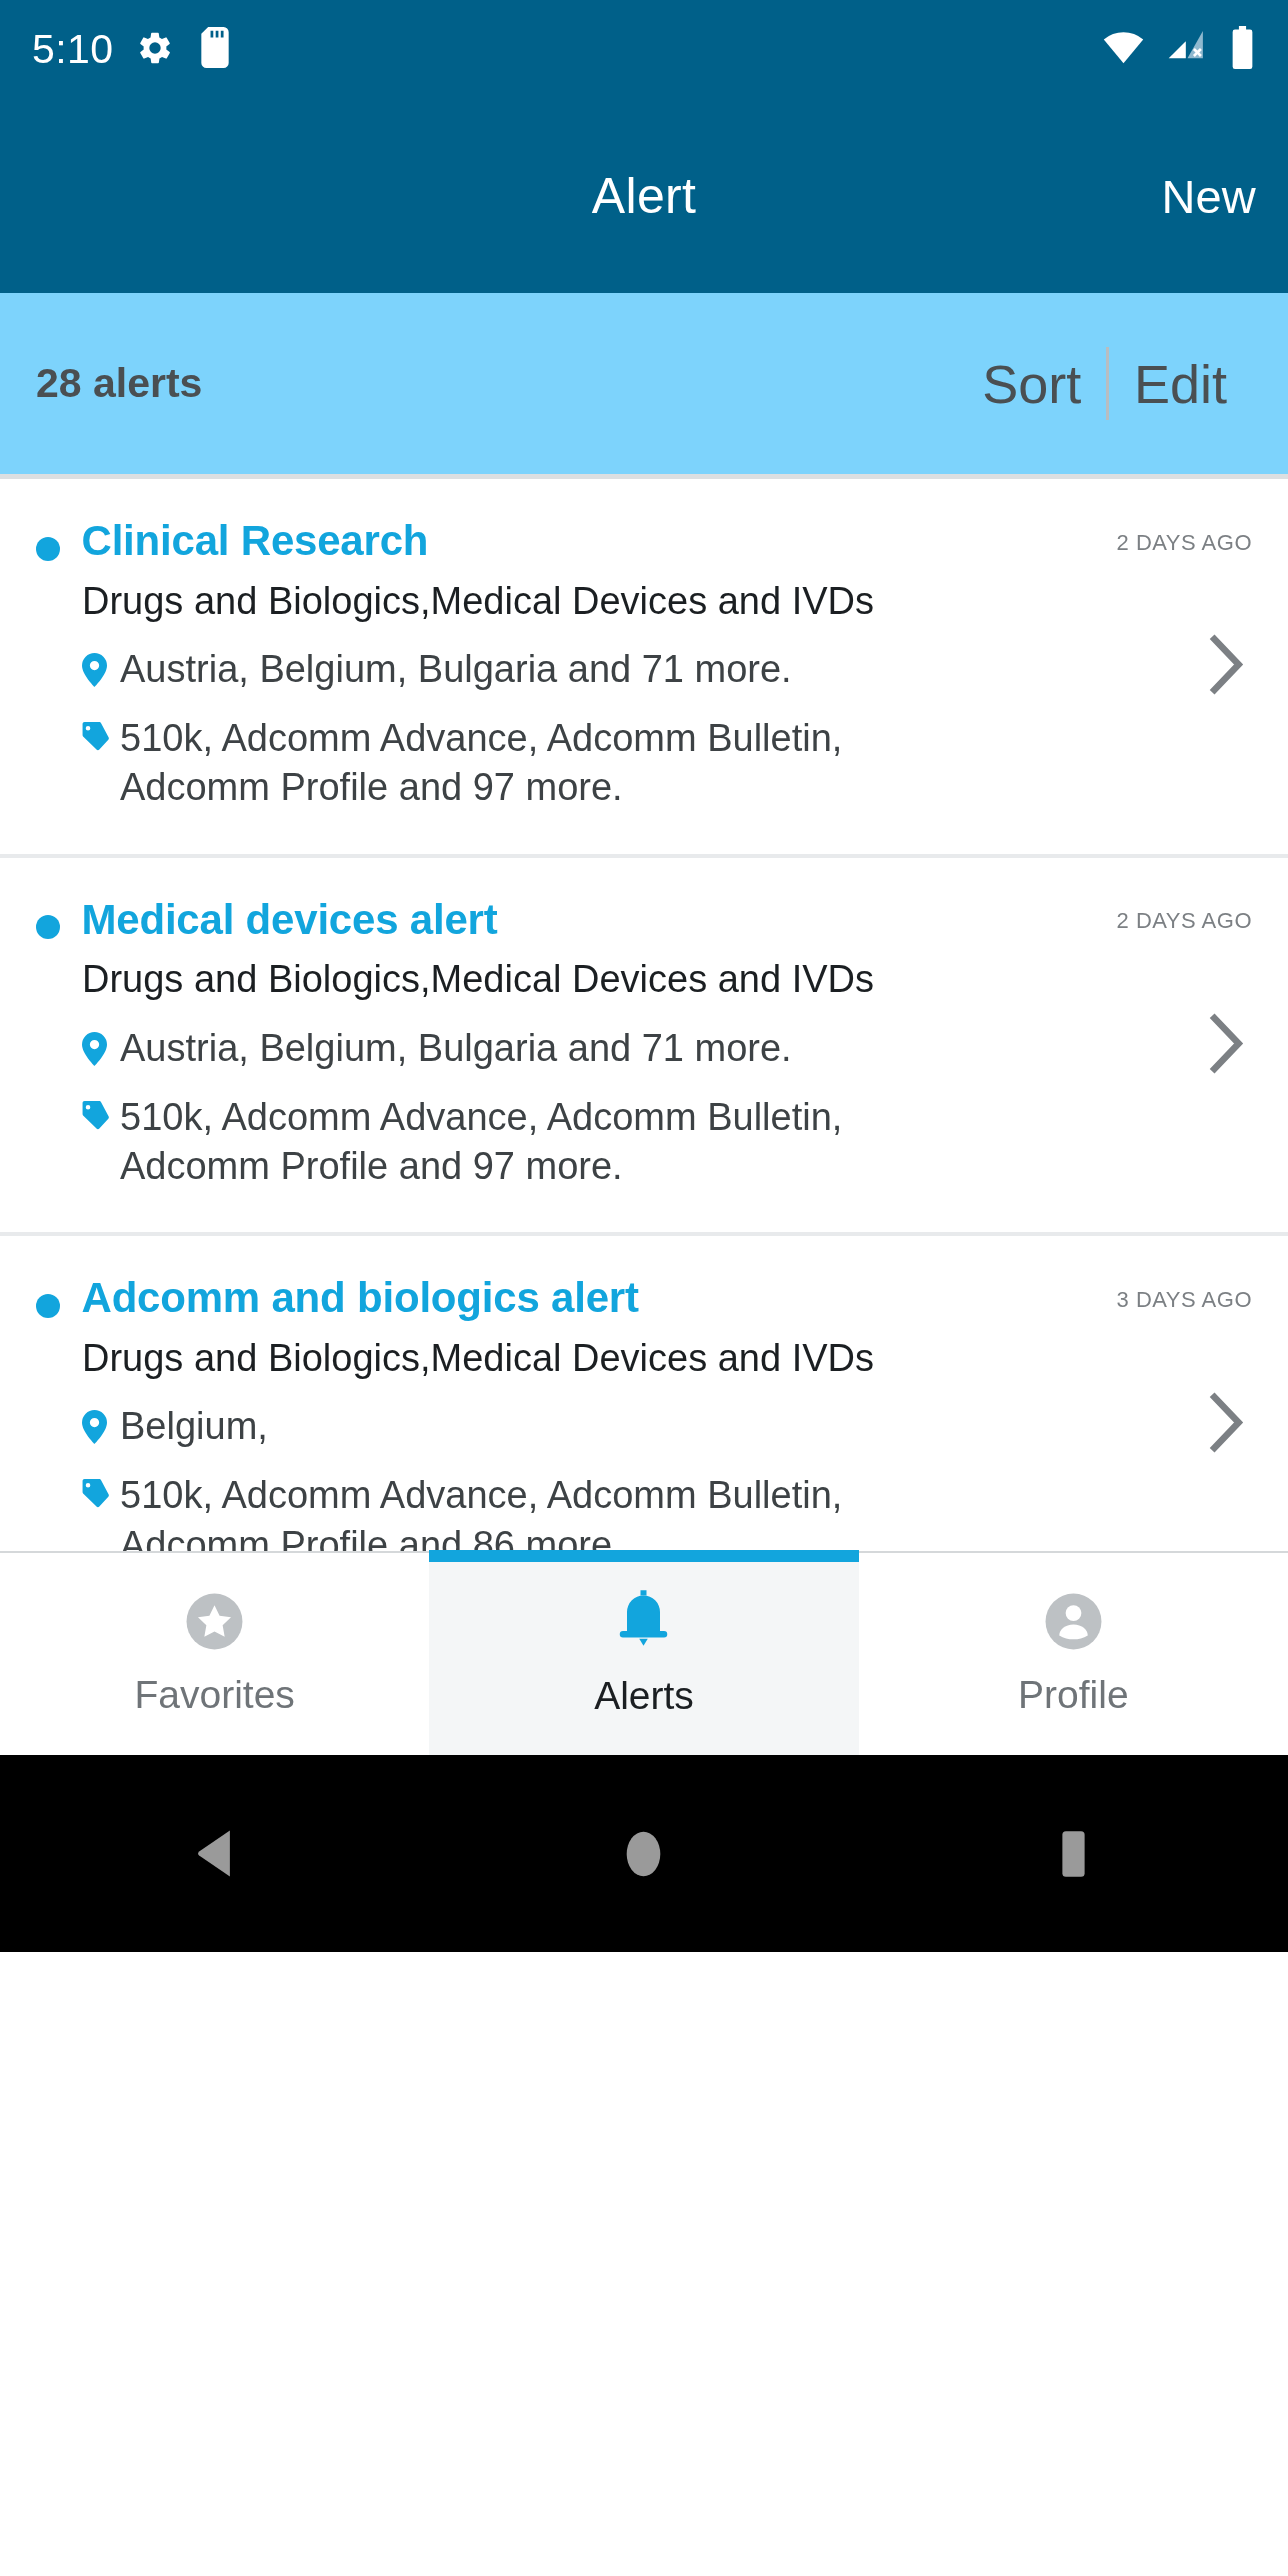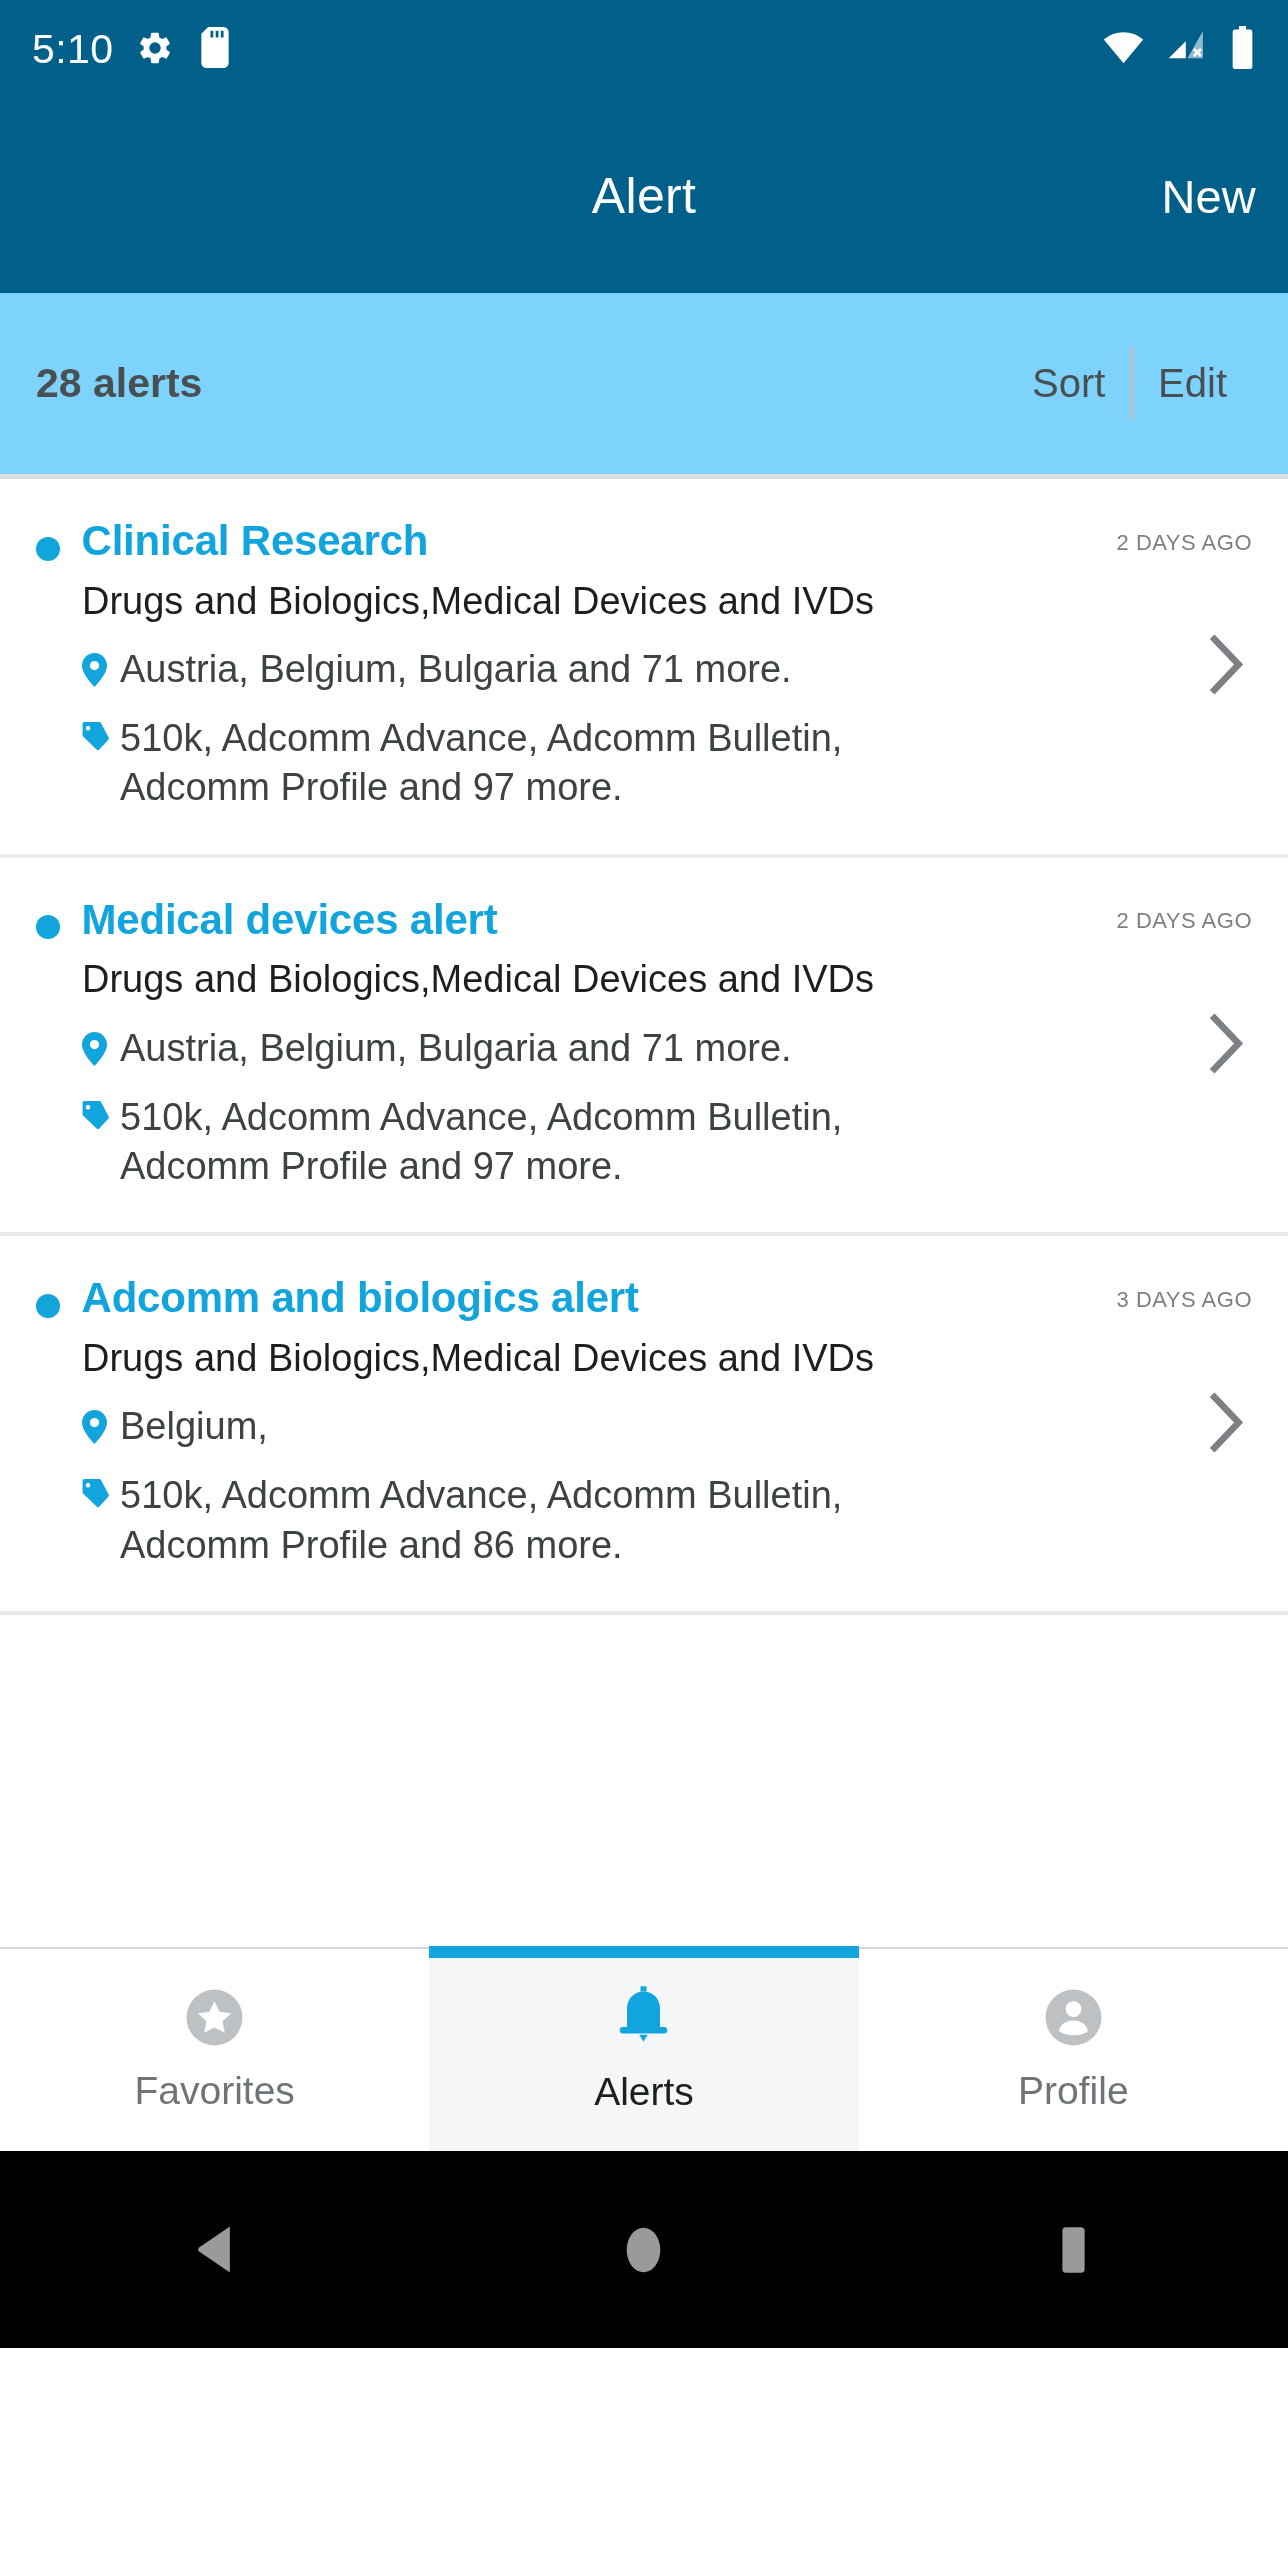--- a/index.html
+++ b/index.html
@@ -2,21 +2,21 @@
 <html style="font-size:14.3px"><head>
 <meta charset="utf-8">
 <style>
   * { margin:0; padding:0; box-sizing:border-box; }
   html, body {
     width:1288px; height:2576px;
     background:#ffffff;
     font-family:"Liberation Sans", sans-serif;
     overflow:hidden;
   }
-  #screen { position:relative; width:1288px; height:2348px; background:#ffffff; }
+  #screen { position:relative; width:1288px; height:1952px; background:#ffffff; }
 
   
   .statusbar{
     height:98px; background:#006089; display:flex; align-items:center;
     padding:0 32px; color:#ffffff;
   }
   .sb-left{ display:flex; align-items:center; gap:23px; }
   .sb-clock{ font-size:41px; letter-spacing:0.4px; line-height:1; }
   .sb-right{ margin-left:auto; display:flex; align-items:center; gap:21.5px; }
   .ico{ display:block; }
@@ -34,21 +34,21 @@
     color:#ffffff; font-size:47px; font-weight:400; letter-spacing:0.2px;
   }
 
   
   .sortbar{
     height:186px; background:#7dd3fc; display:flex; align-items:center;
     padding:0 36px; border-bottom:5.4px solid #dcdfe1;
   }
   .alert-count{ font-size:41px; font-weight:bold; color:#4a4f52; }
   .sortbar-right{ margin-left:auto; display:flex; align-items:center; }
-  .sb-btn{ font-size:40px; color:#4a4f52; font-weight:400; padding:0 25px; }
+  .sb-btn{ font-size:54px; color:#4a4f52; font-weight:400; padding:0 25px; }
   .sb-sep{ width:2.7px; height:73px; background:#b9bdc0; }
 
   
   .list{ background:#ffffff; }
   .alert-card{
     position:relative; background:#ffffff;
     padding:38px 36px 41px 36px; border-bottom:4.5px solid #e8eaec;
   }
   .card-head{ display:flex; align-items:flex-start; }
   .dot{

